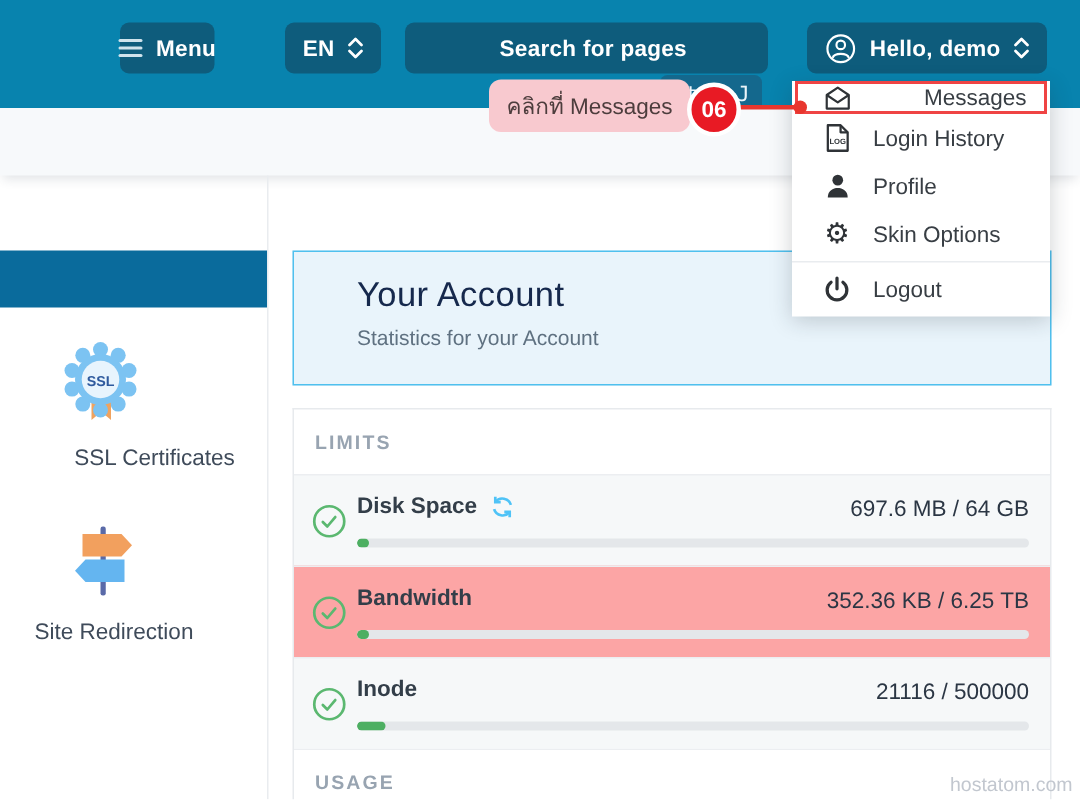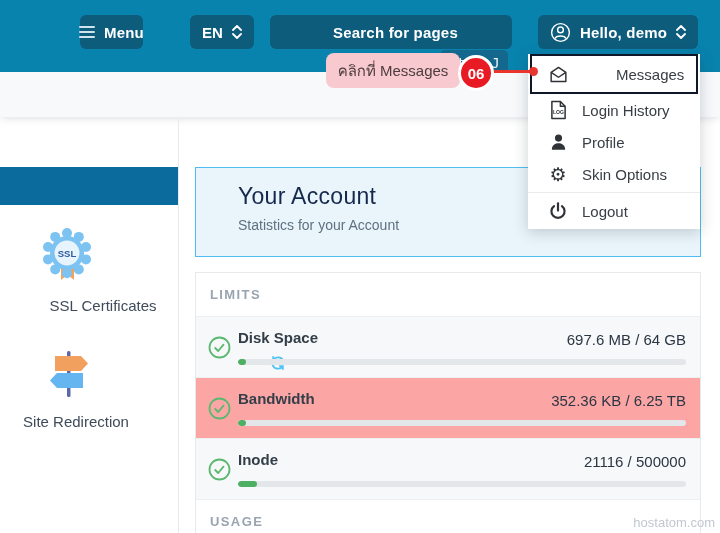--- a/index.html
+++ b/index.html
@@ -44,36 +44,36 @@
 
   
   .stats-card { position:absolute; left:195px; top:272px; width:506px; height:271px;
                 background:#fff; border:1px solid #e7eaed; border-bottom:none; }
   .sec-header { height:43px; display:flex; align-items:center; padding-left:14px;
                 font-size:13px; font-weight:600; letter-spacing:1.4px; color:#98a4b1; }
   .stat-row { height:61px; position:relative; border-top:1px solid #eceef1; background:#fca5a5; }
   .stat-row.alt { background:#f6f8f9; }
   .stat-row .check { position:absolute; left:12px; top:19px; }
   .stat-row .row-label { position:absolute; left:42px; top:12px; font-size:15px; font-weight:600;
-                         color:#333e49; display:flex; align-items:center; gap:9px;flex-direction:column; }
+                         color:#333e49; display:flex; align-items:center; gap:9px; }
   .stat-row .row-value { position:absolute; right:14px; top:14px; font-size:15px; font-weight:500; color:#2b3644; }
   .stat-row .track { position:absolute; left:42px; right:14px; top:42px; height:6px;
                      background:#e4e7ea; border-radius:3px; overflow:hidden; }
   .stat-row .fill { height:100%; background:#4daf62; border-radius:3px; }
   .usage-header { border-top:1px solid #eceef1; }
 
   .watermark { position:absolute; right:5px; top:515px; font-size:13px; color:#c2c7cf; }
 
   
   .dropdown { position:absolute; left:528px; top:54px; width:172px; background:#fff; z-index:5;
               box-shadow:0 3px 14px rgba(30,40,50,.22); padding-bottom:2px; }
   .dd-item { height:32px; display:flex; align-items:center; gap:13px; padding-left:19px;
              font-size:15px; font-weight:500; color:#383e44; cursor:pointer; }
   .dd-item .dd-ico { width:22px; display:flex; justify-content:center; align-items:center; }
-  .dd-item.highlight { height:40px; border:2px solid #0f172a; margin:0 2px; padding-left:15px;gap:47px; }
+  .dd-item.highlight { height:22px; border:2px solid #ef4444; margin:0 2px; padding-left:15px;gap:47px; }
   .dd-sep { height:1px; background:#e9ecef; margin:2px 0; }
   .gear-glyph { font-size:19px; line-height:1; color:#2f3337; }
 
   
   .note-box { position:absolute; left:326px; top:53px; width:134px; height:35px; background:#f8c9cf;
               border-radius:8px; display:flex; align-items:center; justify-content:center;
               font-size:15px; color:#4d3d3d; z-index:6; }
   .note-step { position:absolute; left:458px; top:55px; width:36px; height:36px; background:#e81a24;
                border:3px solid #fff; border-radius:50%; color:#fff; font-weight:700; font-size:15px;
                display:flex; align-items:center; justify-content:center; z-index:7; }

